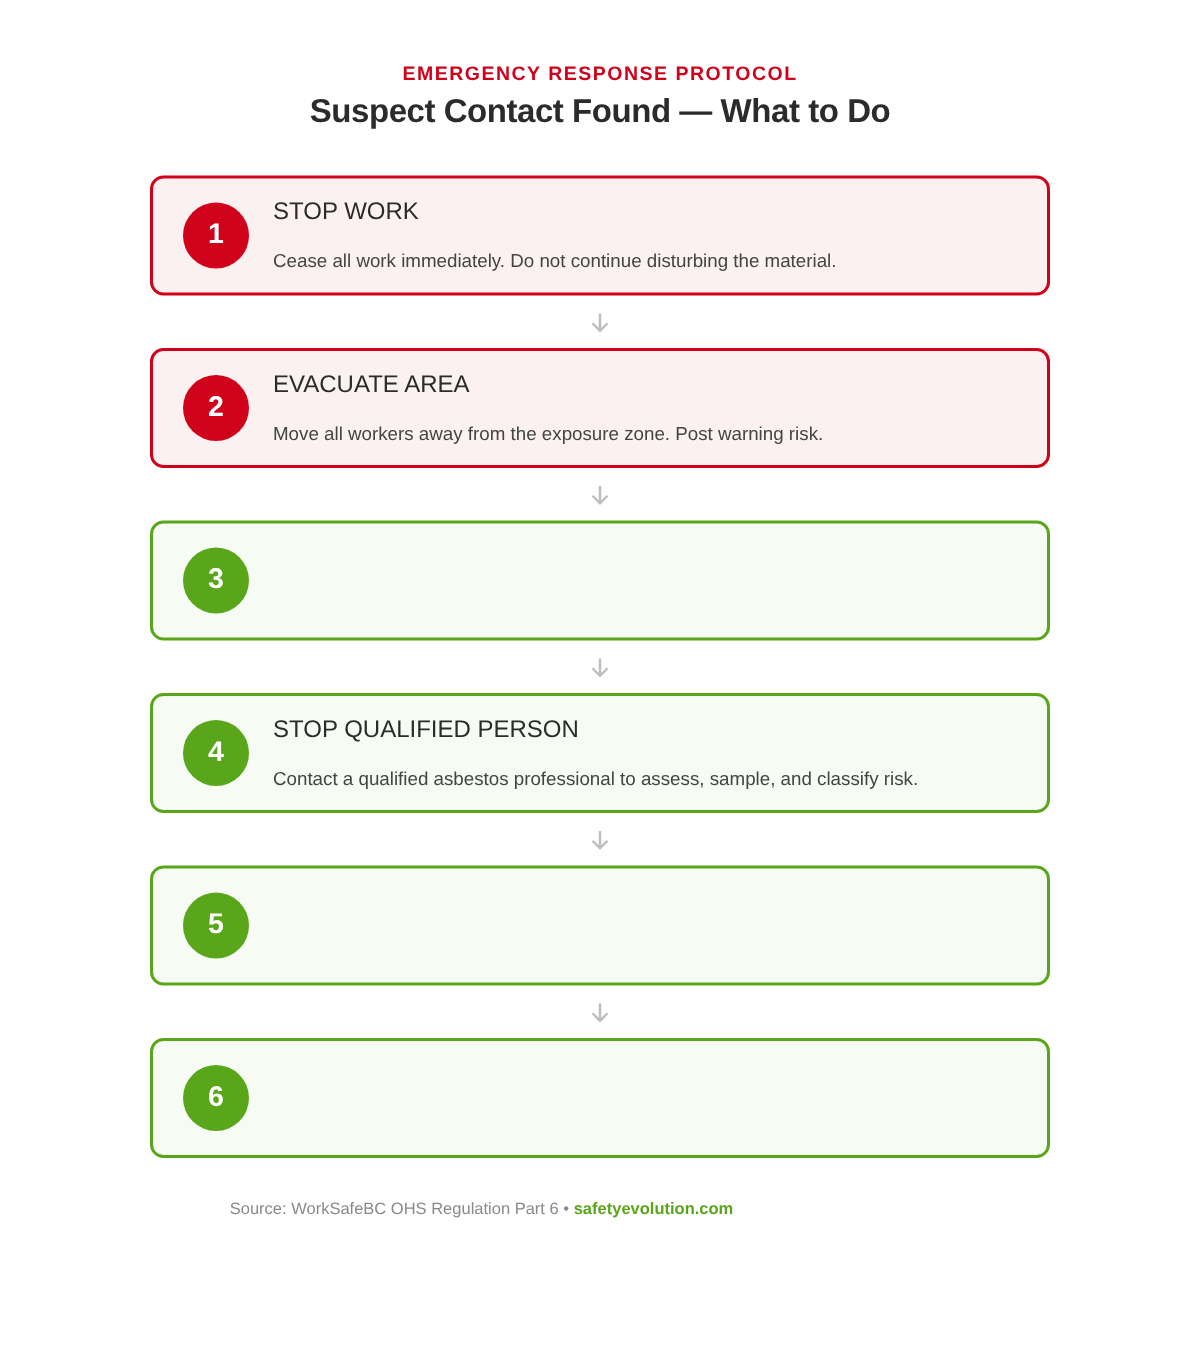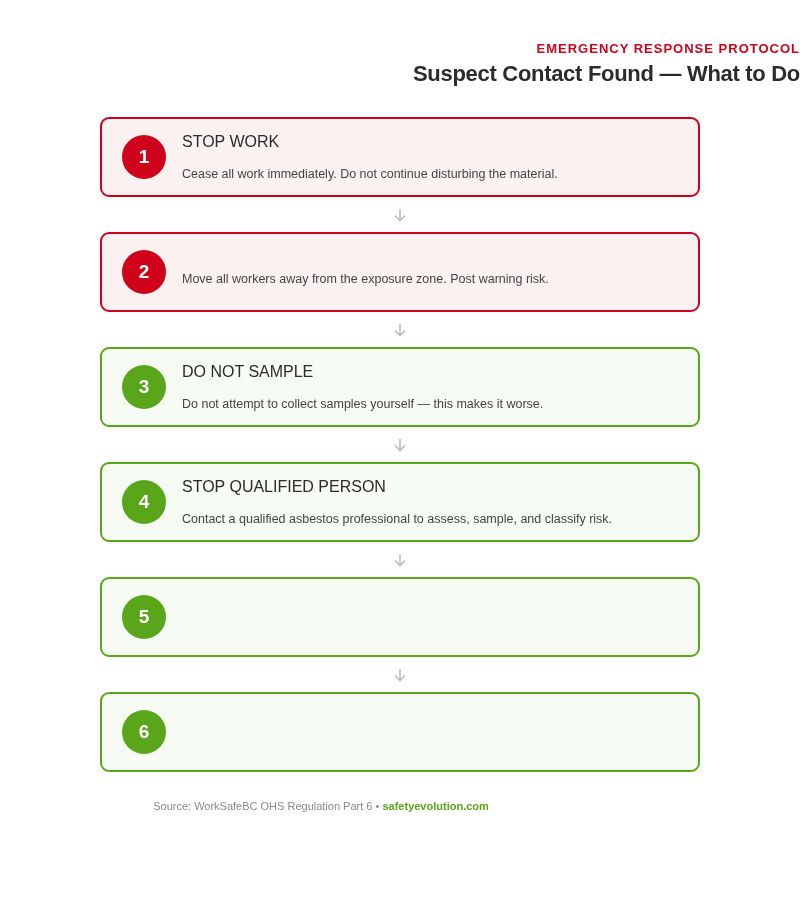--- a/index.html
+++ b/index.html
@@ -1,18 +1,18 @@
 <!DOCTYPE html>
 <html><head>
   <meta charset="utf-8">
   <style>
     * { box-sizing: border-box; margin: 0; padding: 0; }
     html, body { width: 800px; height: 900px; background: #ffffff; }
     body { font-family: "Liberation Sans", sans-serif; color: #2b2b2b; position: relative; }
-    .header { position: absolute; top: 41px; left: 0; width: 800px; text-align: right; }
+    .header { position: absolute; top: 41px; left: 0; width: 800px; text-align: center; }
     .eyebrow { font-size: 13px; font-weight: bold; letter-spacing: 1px; color: #d0021b; line-height: 16px; }
     .title { font-size: 22px; font-weight: bold; color: #2b2b2b; margin-top: 3px; line-height: 28px; letter-spacing: -0.3px; }
     .steps { position: absolute; top: 117px; left: 100px; width: 600px; }
     .step { position: relative; height: 80px; border: 2px solid; border-radius: 9px; display: flex; align-items: center; }
     .step.red { border-color: #d0021b; background: #fcf1f1; }
     .step.green { border-color: #5aa61b; background: #f6fbf3; }
     .badge { width: 44px; height: 44px; border-radius: 50%; color: #fff; font-weight: bold; font-size: 19px; display: flex; align-items: center; justify-content: center; margin-left: 20px; flex-shrink: 0; }
     .red .badge { background: #d0021b; }
     .green .badge { background: #5aa61b; }
     .text { margin-left: 16px; }
@@ -41,35 +41,32 @@
   </div>
   <div class="arrow">
       <svg viewBox="0 0 16 16">
         <path d="M8 2v11M3 8.5l5 5 5-5" fill="none" stroke="currentColor" stroke-width="1.6"></path>
       </svg>
     </div>
 
   <div class="step red">
     <div class="badge">2</div>
     <div class="text">
+      <div class="step-title">EVACUATE AREA</div>
       <div class="step-desc">Move all workers away from the exposure zone. Post warning risk.</div>
     </div>
   </div>
   <div class="arrow">
       <svg viewBox="0 0 16 16">
         <path d="M8 2v11M3 8.5l5 5 5-5" fill="none" stroke="currentColor" stroke-width="1.6"></path>
       </svg>
     </div>
 
   <div class="step green">
     <div class="badge">3</div>
-    <div class="text">
-      <div class="step-title">DO NOT SAMPLE</div>
-      <div class="step-desc">Do not attempt to collect samples yourself — this makes it worse.</div>
-    </div>
   </div>
   <div class="arrow">
       <svg viewBox="0 0 16 16">
         <path d="M8 2v11M3 8.5l5 5 5-5" fill="none" stroke="currentColor" stroke-width="1.6"></path>
       </svg>
     </div>
 
   <div class="step green">
     <div class="badge">4</div>
     <div class="text">

